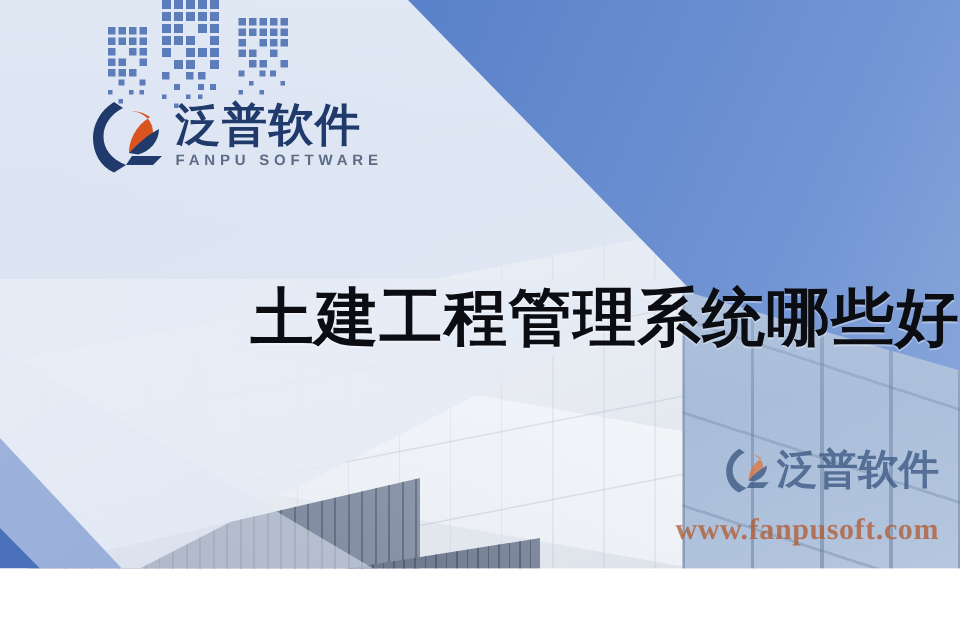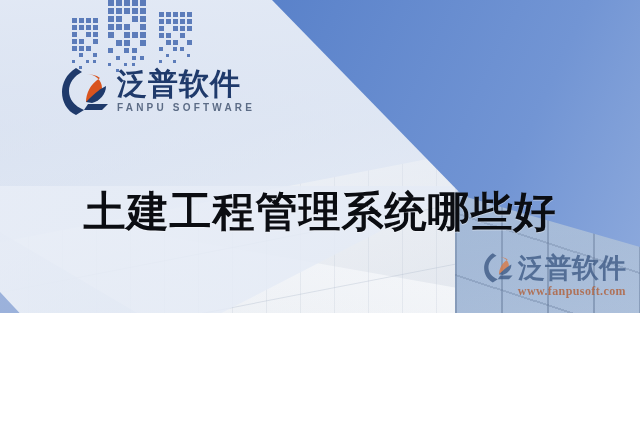--- a/index.html
+++ b/index.html
@@ -7,21 +7,21 @@
     padding: 0;
     background: #ffffff;
   }
   body {
     font-family: "Liberation Sans", sans-serif;
   }
 
   #banner {
     position: relative;
     width: 640px;
-    height: 313px;
+    height: 379px;
     overflow: hidden;
     background: linear-gradient(160deg, #cfd9ec 0%, #d8e1f0 40%, #e4eaf4 75%, #eef1f7 100%);
   }
 
   
   .photo-layer {
     position: absolute;
     inset: 0;
     overflow: hidden;
   }
@@ -240,21 +240,21 @@
     letter-spacing: 3.2px;
     margin-top: 4px;
   }
 
   
   .headline {
     position: absolute;
     left: 0;
     top: 184px;
     width: 640px;
-    text-align: center;
+    text-align: right;
     font-family: "DejaVu Sans", "Liberation Sans", sans-serif;
     font-size: 42px;
     font-weight: 700;
     color: #0b0d12;
     letter-spacing: 1px;
     white-space: nowrap;
     text-shadow: 0 1px 0 rgba(255,255,255,0.35);
   }
 
   
@@ -272,25 +272,25 @@
   .wm-cn {
     font-family: "DejaVu Sans", "Liberation Sans", sans-serif;
     font-size: 27px;
     font-weight: 700;
     color: #3f5b86;
     letter-spacing: 0px;
     line-height: 1;
   }
   .wm-url {
     font-family: "Liberation Serif", serif;
-    font-size: 12px;
+    font-size: 20px;
     font-weight: 700;
     color: #b1603a;
     letter-spacing: .4px;
-    margin-top: 1px;
+    margin-top: 13px;
   }
 </style>
 </head>
 <body>
 
 <div id="banner">
 
   <div class="photo-layer">
     <div class="bldg-main"></div>
     <div class="bldg-main-top"></div>

